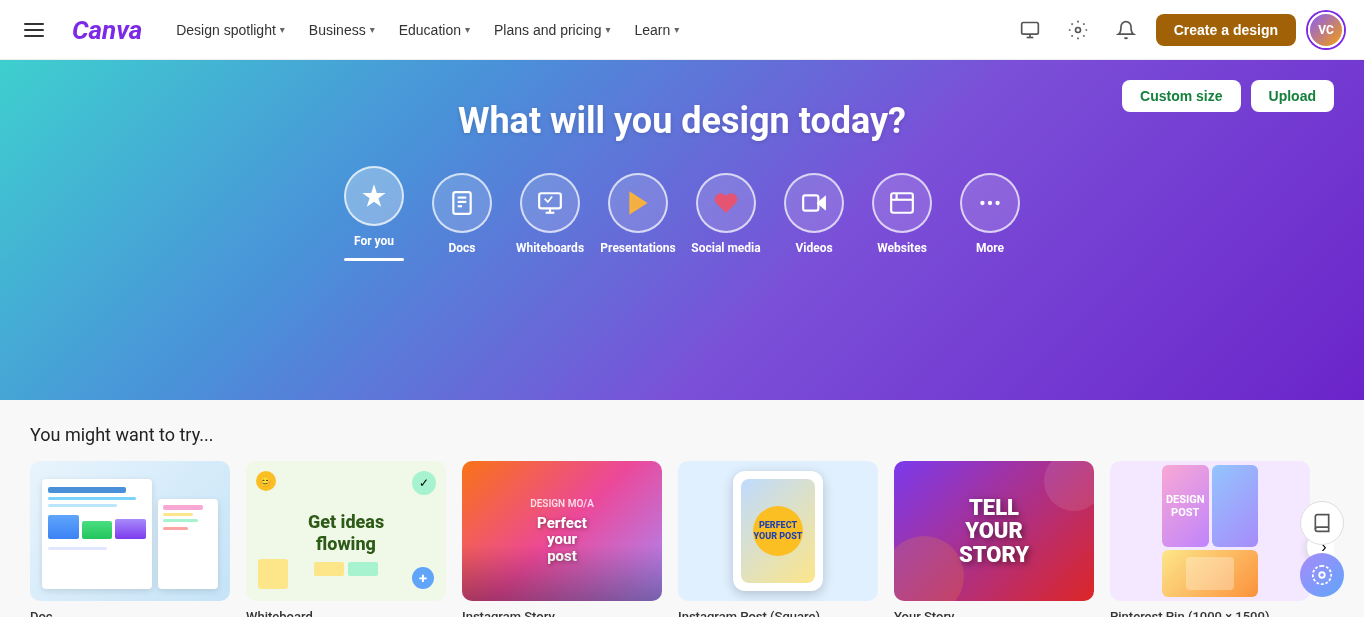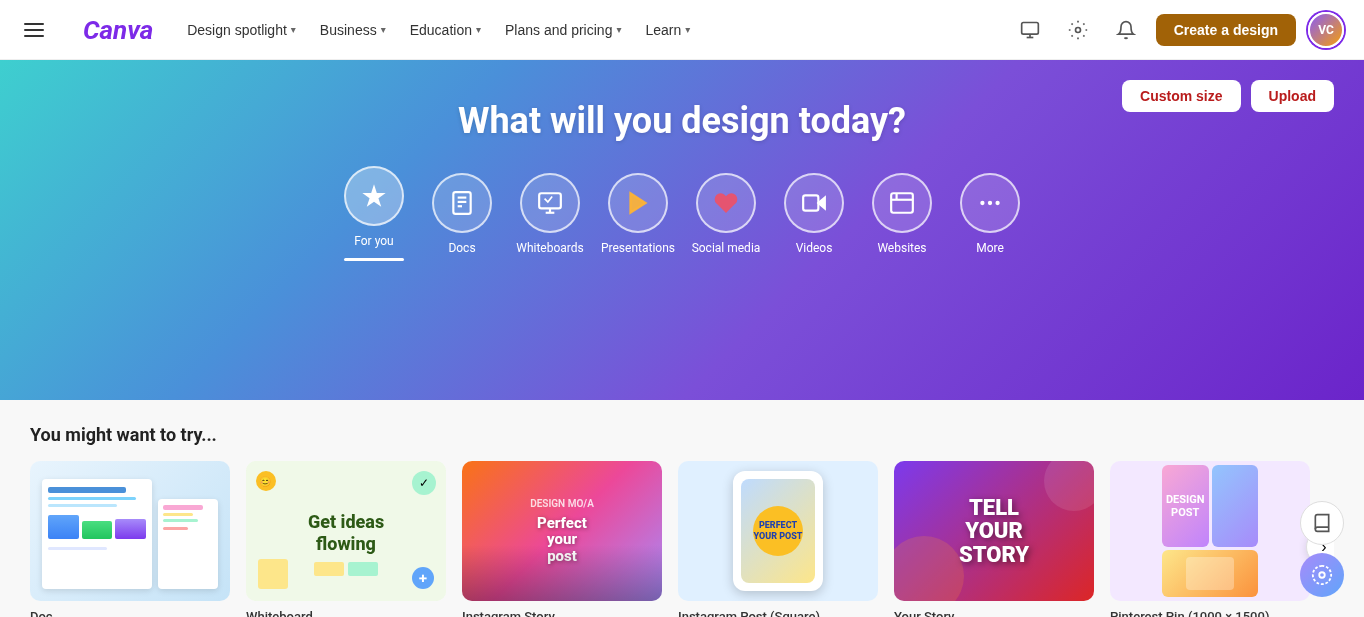--- a/index.html
+++ b/index.html
@@ -6,21 +6,21 @@
     body { font-family: -apple-system, BlinkMacSystemFont, 'Segoe UI', Roboto, sans-serif; background: #f8f8f8; overflow-x: hidden; }
 
     
     .navbar {
       display: flex; align-items: center; justify-content: space-between;
       padding: 0 20px; height: 60px; background: #fff;
       border-bottom: 1px solid #eee; position: relative; z-index: 10;
     }
     .navbar-left { display: flex; align-items: center; gap: 24px; }
     .navbar-logo { display: flex; align-items: center; gap: 8px; }
-    .logo-text { font-size: 26px; font-weight: 700; color: #7d2ae8; font-style: italic; margin-left: 11px; }
+    .logo-text { font-size: 26px; font-weight: 700; color: #7d2ae8; font-style: italic; }
     .nav-links { display: flex; align-items: flex-end; gap: 4px; }
     .nav-link {
       display: flex; align-items: center; gap: 4px;
       padding: 6px 10px; border-radius: 6px; cursor: pointer;
       font-size: 14px; color: #333; font-weight: 500;
       background: none; border: none;
     }
     .chevron { font-size: 10px; color: #666; }
     .navbar-right { display: flex; align-items: center; gap: 12px; }
     .navbar-icon-btn {
@@ -47,21 +47,21 @@
       display: flex; flex-direction: column; align-items: center;
       position: relative; min-height: 340px;
     }
     .hero-actions {
       position: absolute; top: 20px; right: 30px;
       display: flex; gap: 10px;
     }
     .hero-action-btn {
       background: #fff; border: none; border-radius: 8px;
       padding: 8px 18px; font-size: 14px; font-weight: 600; cursor: pointer;
-      color: #b91c1c;
+      color: #15803d;
     }
     .hero-title {
       color: #fff; font-size: 36px; font-weight: 700; text-align: center;
       margin-bottom: 24px; text-shadow: 0 1px 4px rgba(0,0,0,0.15);
     }
     .search-bar {
       display: flex; align-items: center; gap: 8px;
       background: #fff; border-radius: 30px; padding: 10px 20px;
       width: 580px; max-width: 90vw; margin-bottom: 36px;
       box-shadow: 0 2px 12px rgba(0,0,0,0.1);
@@ -81,33 +81,33 @@
       display: flex; flex-direction: column; align-items: center; gap: 8px;
       cursor: pointer; min-width: 80px;
     }
     .category-circle {
       width: 60px; height: 60px; border-radius: 50%; border: 2px solid rgba(255,255,255,0.7);
       display: flex; align-items: center; justify-content: center;
       background: rgba(255,255,255,0.15); color: #fff; font-size: 24px;
       transition: background 0.2s;
     }
     .category-label {
-      color: #fff; font-size: 12px; font-weight: 400; text-align: center;
+      color: #fff; font-size: 12px; font-weight: 700; text-align: center;
     }
     .category-item.active .category-circle {
       background: rgba(255,255,255,0.3);
     }
     .active-underline {
       width: 60px; height: 3px; background: #fff; border-radius: 2px; margin-top: 2px;
     }
 
     
     .section { padding: 24px 30px; background: #f8f8f8; }
     .section-title {
-      font-size: 18px; font-weight: 700; color: #222; margin-bottom: 16px;
+      font-size: 18px; font-weight: 400; color: #222; margin-bottom: 16px;
     }
     .cards-row {
       display: flex; gap: 16px; overflow-x: auto; padding-bottom: 8px;
       align-items: flex-start; position: relative;
     }
     .cards-row::-webkit-scrollbar { display: none; }
     .card {
       flex-shrink: 0; width: 200px; cursor: pointer;
     }
     .card-thumb {

